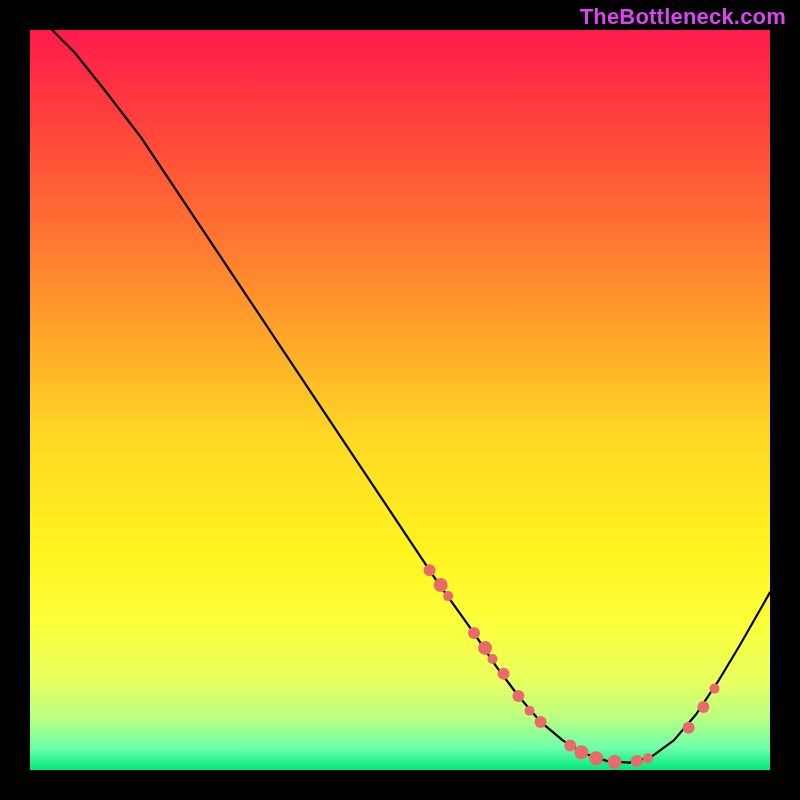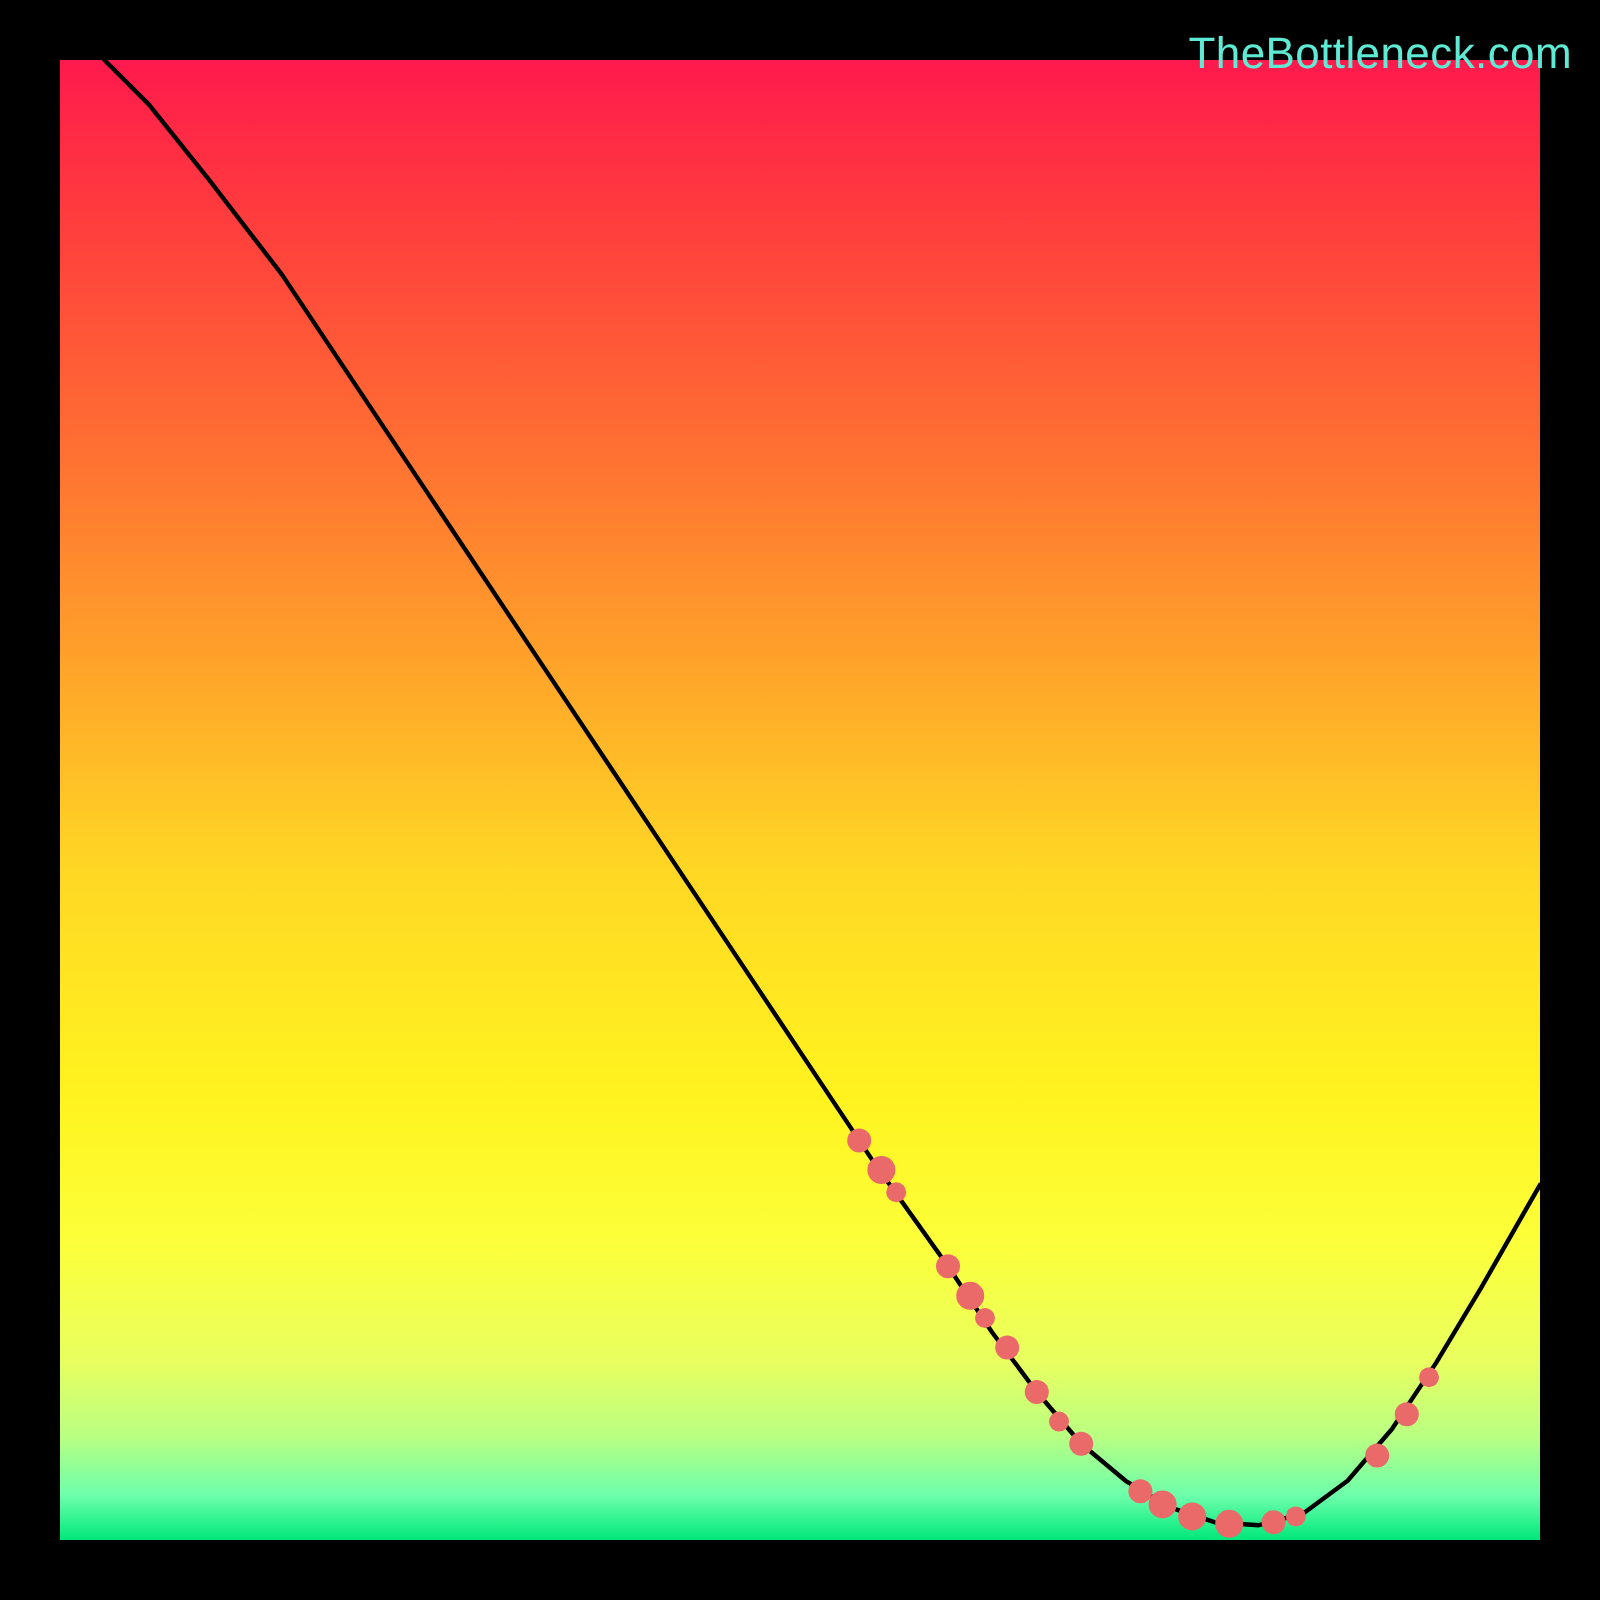--- a/index.html
+++ b/index.html
@@ -25,25 +25,25 @@
       #ffd824 55%,
       #fff31f 70%,
       #fcff3a 80%,
       #e8ff60 88%,
       #b9ff82 93%,
       #6dffab 97%,
       #00e87a 100%);
   }
   .watermark {
     position: absolute;
-    top: 14px;
+    top: 4px;
     right: 14px;
-    color: #5eead4;
+    color: #d946ef;
     font-size: 22px;
-    font-weight: 400;
+    font-weight: 700;
     letter-spacing: 0.2px;
     font-family: Arial, Helvetica, sans-serif;
   }
   svg.plot {
     position: absolute;
     left: 0;
     top: 0;
     width: 740px;
     height: 740px;
     overflow: visible;

